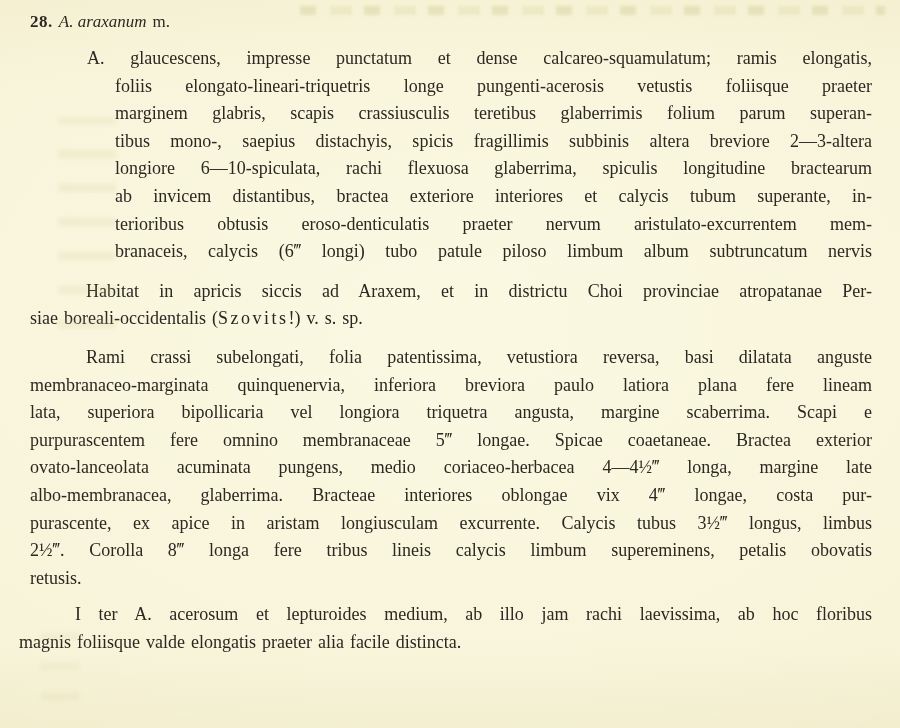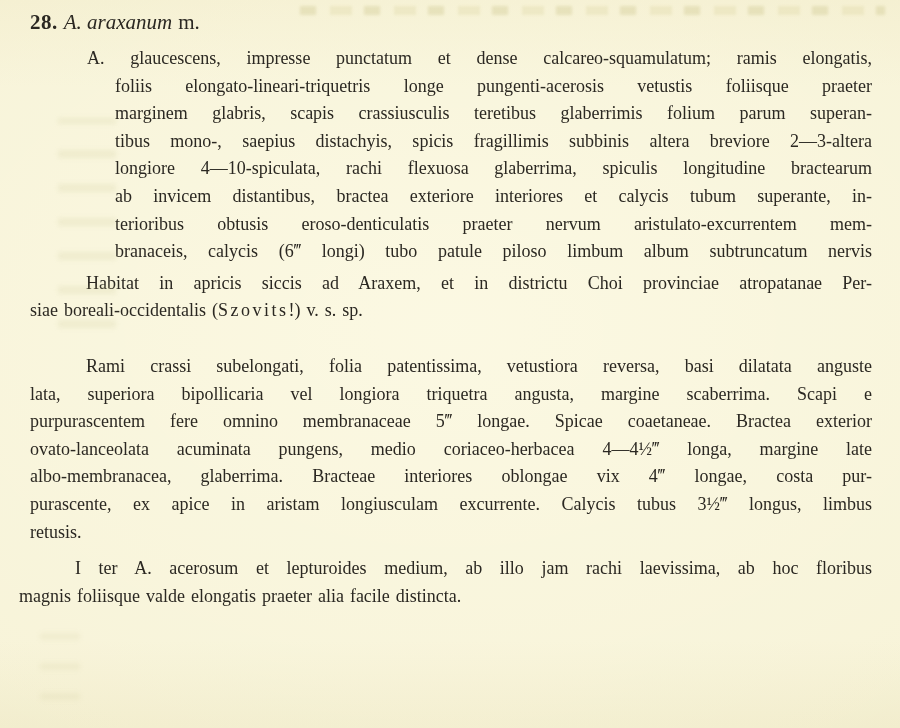--- a/index.html
+++ b/index.html
@@ -46,21 +46,21 @@
     left: 40px; top: 630px; width: 40px; height: 70px;
     opacity: 0.25;
     filter: blur(2.5px);
     background: repeating-linear-gradient(0deg,
       rgba(190,188,130,0.5) 0px, rgba(190,188,130,0.5) 7px,
       rgba(0,0,0,0) 7px, rgba(0,0,0,0) 30px);
   }
 
   .heading {
     margin: 8px 28px 0 30px;
-    font-size: 21px;
+    font-size: 17px;
     line-height: 28px;
     font-weight: normal;
   }
   .heading .num  { font-weight: bold; letter-spacing: 0.5px; }
   .heading .sp   { font-style: italic; margin-left: 6px; }
   .heading .auth { margin-left: 6px; }
 
   .para { margin-right: 28px; }
   .para .line {
     line-height: 27.6px;
@@ -68,22 +68,22 @@
     text-align-last: justify;
     word-spacing: 1.5px;
     white-space: normal;
   }
   .para .line.last {
     text-align: left;
     text-align-last: left;
   }
   .diagnosis { margin: 9px 28px 0 115px; }
   .diagnosis .hang { margin-left: -28px; }
-  .habitat     { margin-top: 4px; margin-left: 30px; }
-  .description { margin-top: 28px; margin-left: 30px; }
+  .habitat     { margin-top: 12px; margin-left: 30px; }
+  .description { margin-top: 11px; margin-left: 30px; }
   .note        { margin-top: 9px;  margin-left: 19px; }
   .ind { padding-left: 56px; }
   .sperr { letter-spacing: 2.5px; }
 </style>
 </head>
 <body>
 
 <div class="page">
 
   <div class="bleed bleed-top"></div>
@@ -92,38 +92,40 @@
 
   <div class="heading">
     <span class="num">28.</span><span class="sp">A. araxanum</span><span class="auth">m.</span>
   </div>
 
   <div class="para diagnosis">
     <div class="line hang">A. glaucescens, impresse punctatum et dense calcareo-squamulatum; ramis elongatis,</div>
     <div class="line">foliis elongato-lineari-triquetris longe pungenti-acerosis vetustis foliisque praeter</div>
     <div class="line">marginem glabris, scapis crassiusculis teretibus glaberrimis folium parum superan-</div>
     <div class="line">tibus mono-, saepius distachyis, spicis fragillimis subbinis altera breviore 2—3-altera</div>
-    <div class="line">longiore 4—10-spiculata, rachi flexuosa glaberrima, spiculis longitudine bractearum</div>
+    <div class="line">longiore 6—10-spiculata, rachi flexuosa glaberrima, spiculis longitudine bractearum</div>
     <div class="line">ab invicem distantibus, bractea exteriore interiores et calycis tubum superante, in-</div>
     <div class="line">terioribus obtusis eroso-denticulatis praeter nervum aristulato-excurrentem mem-</div>
     <div class="line">branaceis, calycis (6‴ longi) tubo patule piloso limbum album subtruncatum nervis</div>
   </div>
 
   <div class="para habitat">
     <div class="line ind">Habitat in apricis siccis ad Araxem, et in districtu Choi provinciae atropatanae Per-</div>
     <div class="line last"><span>siae boreali-occidentalis (</span><span class="sperr">Szovits</span><span>!) v. s. sp.</span></div>
   </div>
 
   <div class="para description">
     <div class="line ind">Rami crassi subelongati, folia patentissima, vetustiora reversa, basi dilatata anguste</div>
+    <div class="line">membranaceo-marginata quinquenervia, inferiora breviora paulo latiora plana fere lineam</div>
     <div class="line">lata, superiora bipollicaria vel longiora triquetra angusta, margine scaberrima. Scapi e</div>
     <div class="line">purpurascentem fere omnino membranaceae 5‴ longae. Spicae coaetaneae. Bractea exterior</div>
     <div class="line">ovato-lanceolata acuminata pungens, medio coriaceo-herbacea 4—4½‴ longa, margine late</div>
     <div class="line">albo-membranacea, glaberrima. Bracteae interiores oblongae vix 4‴ longae, costa pur-</div>
     <div class="line">purascente, ex apice in aristam longiusculam excurrente. Calycis tubus 3½‴ longus, limbus</div>
+    <div class="line">2½‴. Corolla 8‴ longa fere tribus lineis calycis limbum supereminens, petalis obovatis</div>
     <div class="line last">retusis.</div>
   </div>
 
   <div class="para note">
     <div class="line ind">I ter A. acerosum et lepturoides medium, ab illo jam rachi laevissima, ab hoc floribus</div>
     <div class="line last">magnis foliisque valde elongatis praeter alia facile distincta.</div>
   </div>
 
 </div>
 

